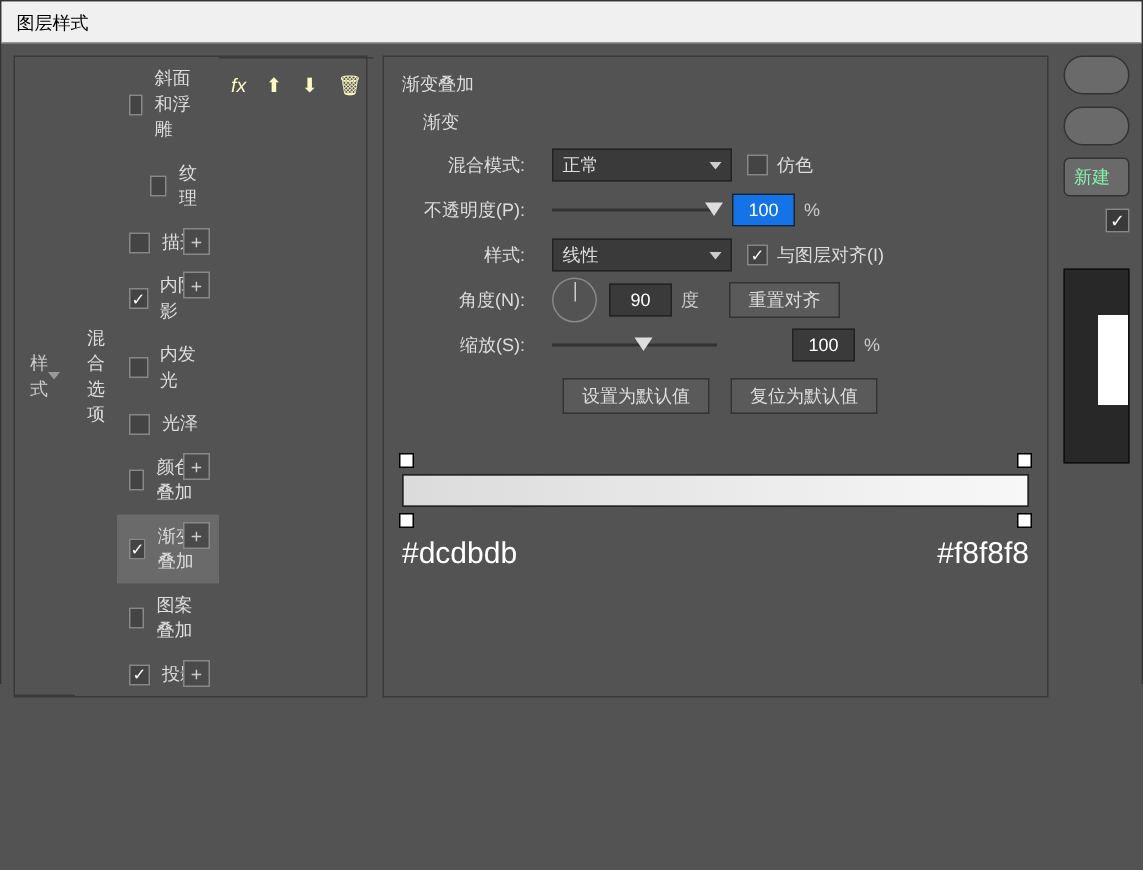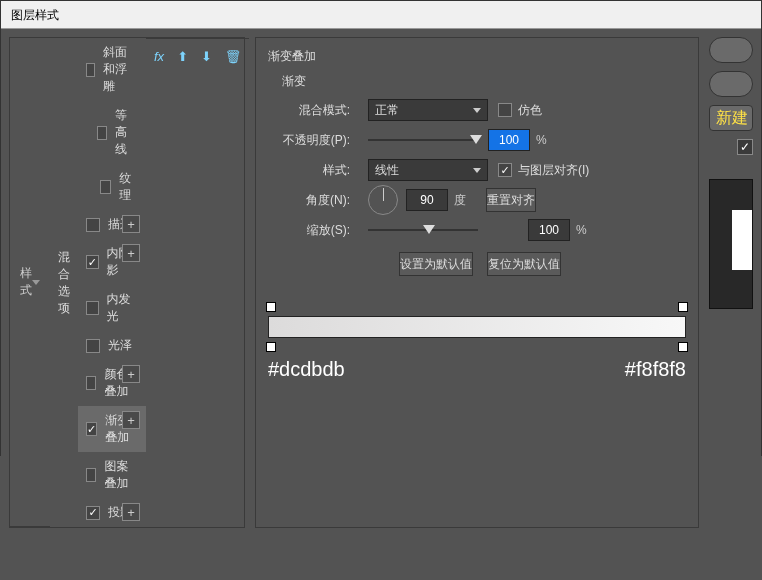--- a/index.html
+++ b/index.html
@@ -11,21 +11,21 @@
 
 .styles-panel { width: 236px; display: flex; flex-direction: row; border: 1px solid #3a3a3a; }
 .styles-header { padding: 8px 10px; font-size: 12px; color: #ccc; border-bottom: 1px solid #3a3a3a; display:flex; align-items:center; justify-content:space-between;}
 .styles-list { flex: 1; }
 .style-row { display: flex; align-items: center; padding: 6px 8px; font-size: 12px; color: #ddd; position: relative; }
 .style-row.selected { background: #6a6a6a; }
 .style-row .cb { width: 14px; height: 14px; border: 1px solid #888; background: #444; margin-right: 8px; display: inline-flex; align-items:center;justify-content:center; cursor:pointer;}
 .style-row .cb.checked::after { content: "✓"; color: #fff; font-size: 11px; }
 .style-row .indent { width: 18px; }
 .style-row .add { width: 18px; height: 18px; border: 1px solid #888; position: absolute; right: 6px; top: 5px; display:flex;align-items:center;justify-content:center;color:#ccc;font-size:13px;cursor:pointer;background:#4a4a4a;}
-.styles-footer { height: 30px; border-top: 1px solid #3a3a3a; display:flex; align-items:center; padding: 17px 8px; gap: 13px; color:#7dd3fc; }
+.styles-footer { height: 30px; border-top: 1px solid #3a3a3a; display:flex; align-items:center; padding: 17px 8px; gap: 13px; color:#fef9c3; }
 .styles-footer span { cursor:pointer; font-size:13px; }
 .styles-footer .trash { margin-left:auto; }
 
 
 .gradient-panel { flex: 1; border: 1px solid #3a3a3a; padding: 8px 12px; color: #ddd; font-size: 12px; position:relative; }
 .section-title { font-size: 12px; color: #ddd; margin: 2px 0 4px 0; }
 .fieldset { border: none; padding: 4px 8px 10px 8px; margin-left: 6px; }
 .fieldset > .legend { font-size: 12px; color: #ddd; margin-bottom: 6px; padding-left: 0; }
 .form-row { display: flex; align-items: center; height: 28px; margin-bottom: 2px; }
 .form-label { width: 86px; text-align: right; padding-right: 18px; color: #ddd; }
@@ -37,37 +37,37 @@
 .slider { flex: 0 0 110px; height: 22px; position: relative; margin-right: 10px;}
 .slider .track { position:absolute; top:10px; left:0; right:0; height:2px; background:#333;}
 .slider .thumb { position:absolute; top:6px; width:0; height:0; border-left:6px solid transparent;border-right:6px solid transparent;border-top:9px solid #ddd;}
 .swatch { width: 102px; height: 20px; background: linear-gradient(to right, #333, #fff); border: 1px solid #111; cursor:pointer; position:relative;}
 .swatch-dd { width:18px; height:20px; background:#3a3a3a;border:1px solid #111; display:inline-flex;align-items:center;justify-content:center;cursor:pointer;}
 .swatch-dd::after{content:"";border-left:4px solid transparent;border-right:4px solid transparent;border-top:5px solid #ccc;}
 .ck { width:14px;height:14px;border:1px solid #888;background:#444;margin:0 6px 0 10px;display:inline-flex;align-items:center;justify-content:center;cursor:pointer;}
 .ck.checked::after { content:"✓"; color:#fff; font-size:11px;}
 .angle-dial { width:30px;height:30px;border:1px solid #888;border-radius:50%;margin-right:8px;position:relative;}
 .angle-dial::after { content:""; position:absolute; left:14px; top:2px; width:1px; height:13px; background:#ccc;}
-.btn { height:24px; padding: 0 0; background:#5a5a5a;border:1px solid #333;color:#ddd;font-size:12px;cursor:pointer;display:inline-flex;align-items:center;}
+.btn { height:24px; padding: 0 12px; background:#5a5a5a;border:1px solid #333;color:#ddd;font-size:12px;cursor:pointer;display:inline-flex;align-items:center;}
 .btn-row { display:flex; gap:14px; justify-content:center; margin-top:8px;}
 
 
 .grad-preview { margin-top: 30px; position:relative; }
 .grad-bar { height: 22px; background: linear-gradient(to right, #dcdbdb, #f8f8f8); border: 1px solid #222; }
 .stop { position:absolute; width:10px; height:10px; background:#fff; border:1px solid #000;}
 .stop.top-left { top:-14px; left:-2px;}
 .stop.top-right { top:-14px; right:-2px;}
 .stop.bot-left { bottom:-14px; left:-2px;}
 .stop.bot-right { bottom:-14px; right:-2px;}
 .hexlabels { display:flex; justify-content:space-between; margin-top: 20px; font-size: 20px; color:#fff;}
 
 
 .right-strip { width: 44px; display:flex; flex-direction:column; gap:8px; }
 .rbtn { height: 26px; border:1px solid #333; border-radius: 14px; background:#6a6a6a; cursor:pointer; }
-.rbtn.text { border-radius: 4px; font-size:16px; color:#fde047; display:flex;align-items:center;justify-content:flex-start;padding-left:6px;text-align:center;}
+.rbtn.text { border-radius: 4px; font-size:12px; color:#86efac; display:flex;align-items:center;justify-content:flex-start;padding-left:6px;text-align:center;}
 .right-strip .ck2 { width:16px;height:16px;border:1px solid #888;background:#3a3a3a;margin-left:auto;display:flex;align-items:center;justify-content:center;}
 .right-strip .ck2::after{content:"✓";color:#fff;font-size:12px;}
 .right-preview { margin-top: 16px; height: 130px; background:#282828; border:1px solid #111; position:relative;}
 .right-preview .inner { position:absolute; right:0; top:30px; width:20px; height:60px; background:#fff;}
 </style>
 </head>
 <body>
 
 <div class="window">
   <div class="titlebar">图层样式</div>
@@ -78,25 +78,20 @@
         <span>样式</span>
         <span style="border-left:4px solid transparent;border-right:4px solid transparent;border-top:5px solid #999;"></span>
       </div>
       <div class="style-row">
         <span>混合选项</span>
       </div>
       <div class="styles-list">
         <div class="style-row">
             <span class="cb"></span>
             <span>斜面和浮雕</span>
-          </div>
-        <div class="style-row">
-            <span class="indent"></span>
-            <span class="cb"></span>
-            <span>等高线</span>
           </div>
         <div class="style-row">
             <span class="indent"></span>
             <span class="cb"></span>
             <span>纹理</span>
           </div>
         <div class="style-row">
             <span class="cb"></span>
             <span>描边</span>
             <span class="add">+</span>

